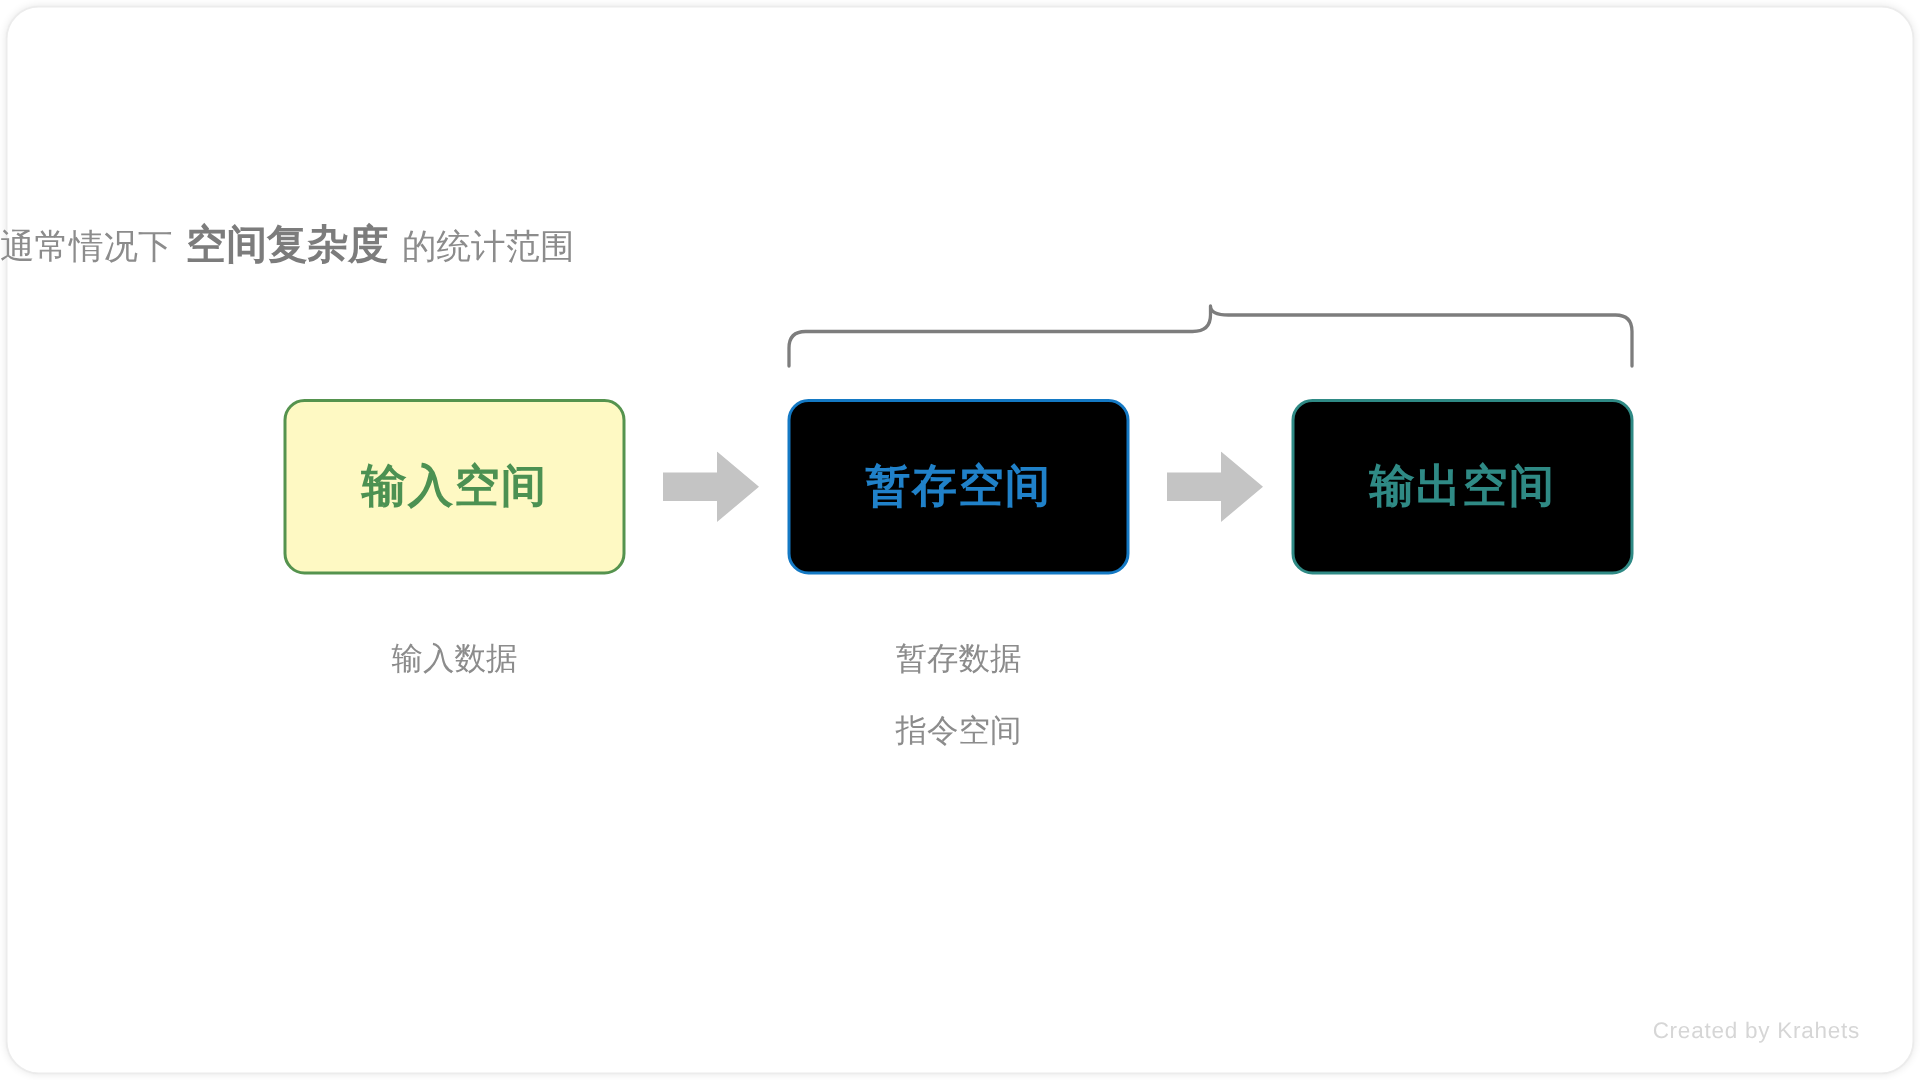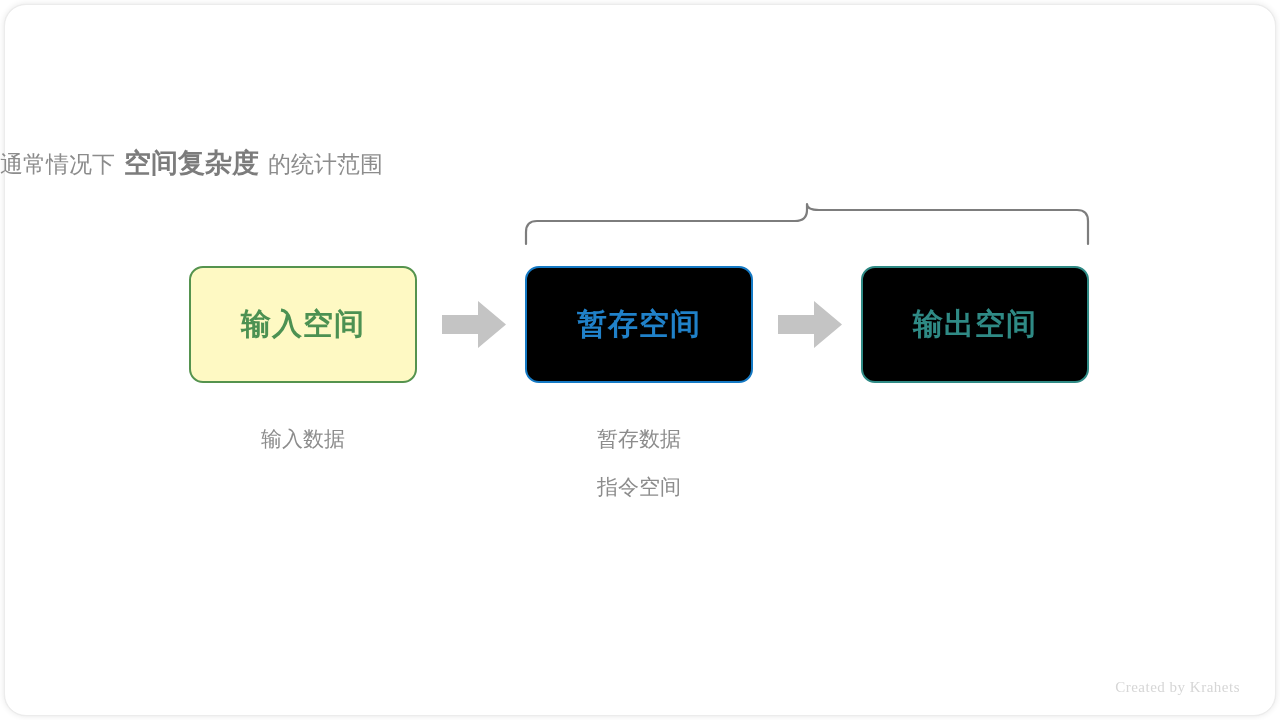--- a/index.html
+++ b/index.html
@@ -125,21 +125,21 @@
   #sub-temp   { left: 509px;  top: 415px; }
   #sub-output { left: 845px;  top: 415px; }
 
   .sublabel-line { display: block; font-family: Liberation Serif, serif; }
 
   
   #credit {
     position: absolute;
     right: 40px;
     bottom: 24px;
-    font-family: Liberation Serif, serif;
+    font-family: Liberation Sans, sans-serif;
     font-size: 15px;
     color: #d6d6d6;
     letter-spacing: 0.5px;
   }
 </style>
 </head>
 <body>
 
 <div id="canvas">
   <div id="card"></div>

